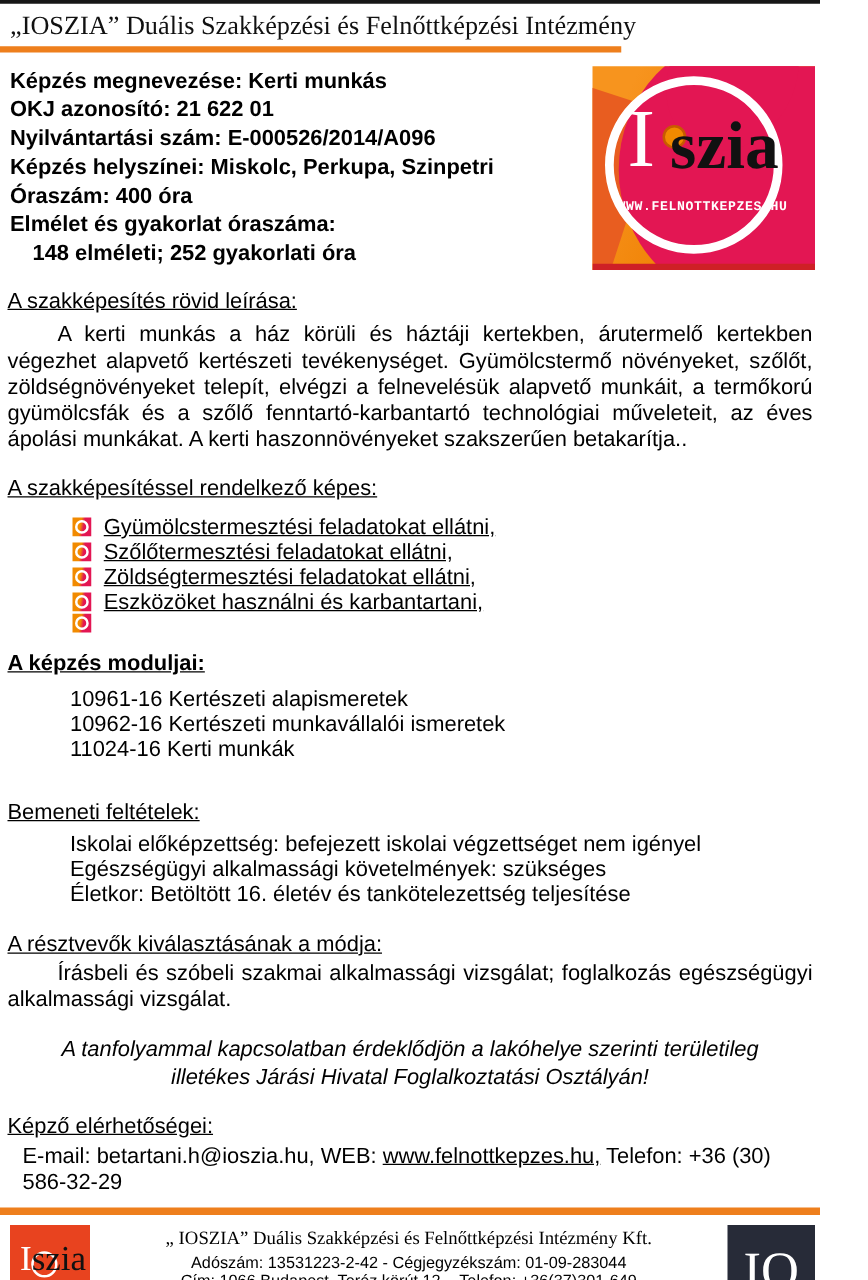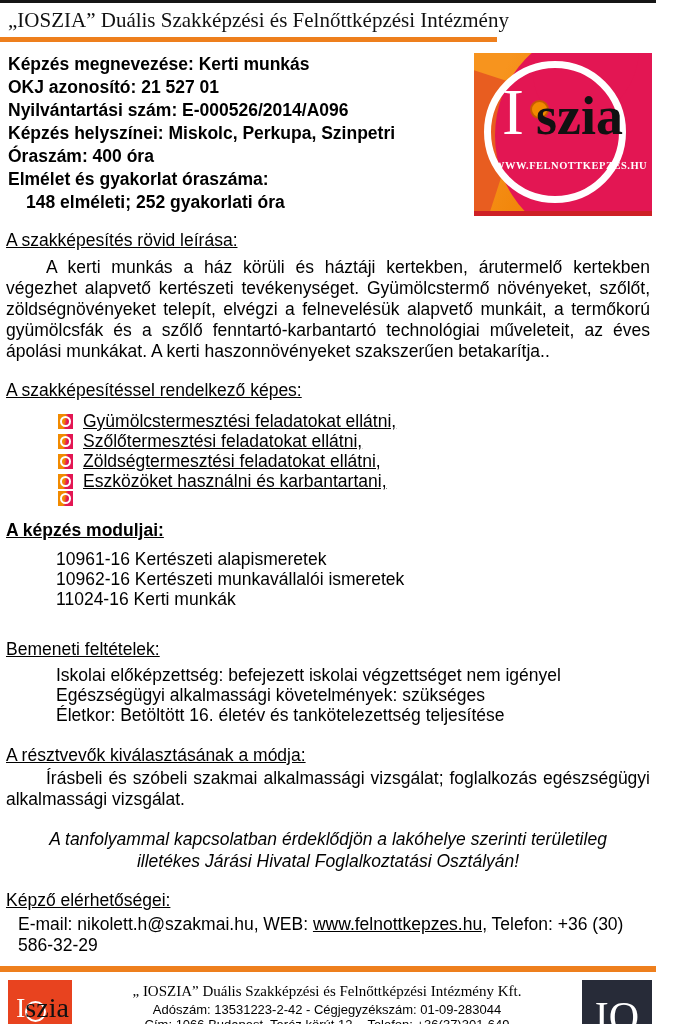--- a/index.html
+++ b/index.html
@@ -35,21 +35,21 @@
   .logo-ring { position:absolute; left:10px; top:8px; width:128px; height:128px;
                border:7px solid #fff; border-radius:50%; }
   .logo-i { position:absolute; left:28px; top:26px; color:#fff;
             font-family:"Liberation Serif", serif; font-size:66px; line-height:1; }
   .logo-dot { position:absolute; left:56px; top:47px; width:15px; height:15px;
               background:#F18A00; border:2px solid #C85A00; border-radius:50%; }
   .logo-szia { position:absolute; left:62px; top:36px; color:#111;
                font-family:"Liberation Serif", serif; font-weight:bold;
                font-size:54px; line-height:1; }
   .logo-url { position:absolute; left:20px; top:107px; color:#fff;
-              font-family:Liberation Serif, serif; font-weight:bold;
+              font-family:Liberation Mono, monospace; font-weight:bold;
               font-size:10.5px; letter-spacing:0.5px; }
   .logo-bottom { position:absolute; left:0; right:0; bottom:0; height:5px; background:#CE2026; }
 
   
   .content { padding:0 6px; }
   .section-heading { font-size:17.5px; text-decoration:underline; }
   .h-desc    { margin-top:14px; }
   .h-comp    { margin-top:18px; }
   .h-mod     { margin-top:14px;font-weight:bold; }
   .h-entry   { margin-top:30px; }
@@ -99,21 +99,21 @@
 
 <div class="page">
   <div class="top-edge"></div>
 
   <div class="doc-header">„IOSZIA” Duális Szakképzési és Felnőttképzési Intézmény</div>
   <div class="header-rule"></div>
 
   <div class="info-row">
     <div class="info-lines">
       <div class="line">Képzés megnevezése: Kerti munkás</div>
-      <div class="line">OKJ azonosító: 21 527 01</div>
+      <div class="line">OKJ azonosító: 21 622 01</div>
       <div class="line">Nyilvántartási szám: E-000526/2014/A096</div>
       <div class="line">Képzés helyszínei: Miskolc, Perkupa, Szinpetri</div>
       <div class="line">Óraszám: 400 óra</div>
       <div class="line">Elmélet és gyakorlat óraszáma:</div>
       <div class="line">148 elméleti; 252 gyakorlati óra</div>
     </div>
     <div class="logo">
       <div class="logo-stripe"></div>
       <div class="logo-blob"></div>
       <div class="logo-blob2"></div>
@@ -178,21 +178,21 @@
       <div>Életkor: Betöltött 16. életév és tankötelezettség teljesítése</div>
     </div>
 
     <div class="section-heading h-select">A résztvevők kiválasztásának a módja:</div>
     <div class="para" style="margin-top:2px">Írásbeli és szóbeli szakmai alkalmassági vizsgálat; foglalkozás egészségügyi alkalmassági vizsgálat.</div>
 
     <div class="notice">A tanfolyammal kapcsolatban érdeklődjön a lakóhelye szerinti területileg illetékes Járási Hivatal Foglalkoztatási Osztályán!</div>
 
     <div class="section-heading h-contact">Képző elérhetőségei:</div>
     <div class="contact-line">
-      <span>E-mail: nikolett.h@szakmai.hu, WEB: </span><span class="contact-link">www.felnottkepzes.hu,</span><span> Telefon: +36 (30) 586-32-29</span>
+      <span>E-mail: betartani.h@ioszia.hu, WEB: </span><span class="contact-link">www.felnottkepzes.hu,</span><span> Telefon: +36 (30) 586-32-29</span>
     </div>
   </div>
 
   <div class="footer-bar"></div>
 
   <div class="footer">
     <div class="fll">
       <div class="fll-ring"></div>
       <div class="fll-text">
         <span class="w">I</span><span class="b">szia</span>

